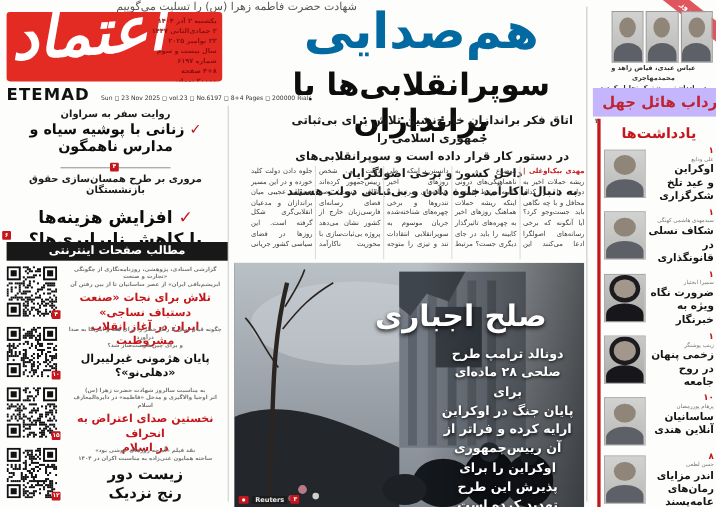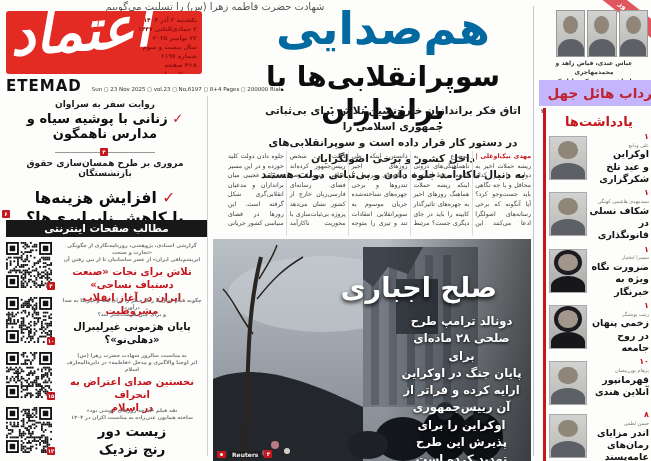--- a/index.html
+++ b/index.html
@@ -233,21 +233,21 @@
       <div class="note-title pre">زخمی پنهان
 در روح جامعه</div>
     </div>
   </div>
 
   <div class="note">
     <div class="portrait"></div>
     <div class="note-txt">
       <div class="note-num">۱۰</div>
       <div class="note-author">پرهام پوررمضان</div>
-      <div class="note-title pre">قهرمانپور
+      <div class="note-title pre">ساسانیان
 آنلاین هندی</div>
     </div>
   </div>
 
   <div class="note">
     <div class="portrait"></div>
     <div class="note-txt">
       <div class="note-num">۸</div>
       <div class="note-author">حسن لطفی</div>
       <div class="note-title pre">اندر مزایای

